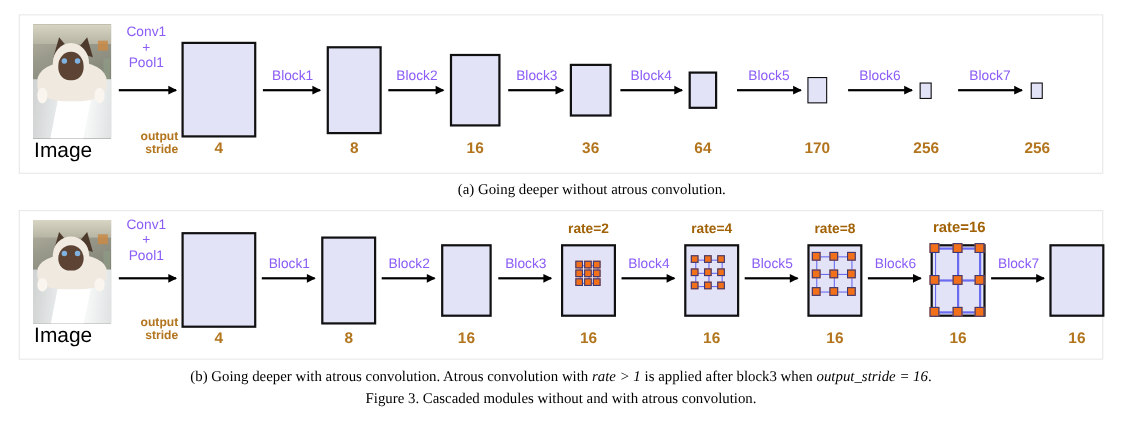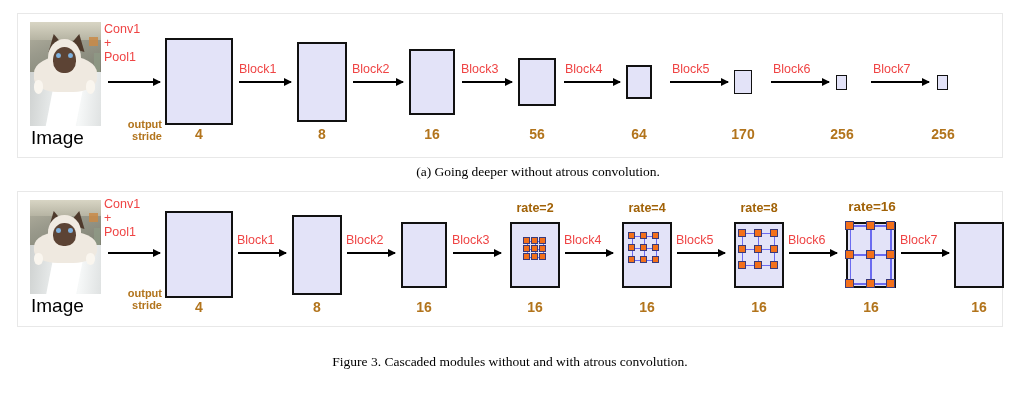--- a/index.html
+++ b/index.html
@@ -101,22 +101,22 @@
   .arrow::after{
     content:"";position:absolute;right:-1px;top:-3.5px;
     width:0;height:0;
     border-top:4.5px solid transparent;
     border-bottom:4.5px solid transparent;
     border-left:8px solid #000;
   }
 
   
   .lbl{
-    position:absolute;font-size:12.5px;color:#ef4444;
-    white-space:nowrap;line-height:1.12;text-align:left;
+    position:absolute;font-size:12.5px;color:#8b5cf6;
+    white-space:nowrap;line-height:1.12;text-align:center;
   }
   .lbl.op{font-size:12.5px;}
   .image-label{
     position:absolute;font-size:19px;color:#000;white-space:nowrap;
     font-family:"Liberation Sans", sans-serif;
   }
   .stride-label{
     position:absolute;font-size:11px;color:#b2741c;
     text-align:right;line-height:1.08;white-space:nowrap;font-weight:bold;
   }
@@ -199,21 +199,21 @@
       <div class="lbl" style="left:334px;top:48px;width:54px;">Block2</div>
       <div class="arrow" style="left:335px;top:67px;width:50px;"></div>
 
       <div class="block" style="left:391px;top:35px;width:46px;height:66px;"></div>
       <div class="os-num" style="left:391px;top:112px;width:46px;">16</div>
 
       <div class="lbl" style="left:443px;top:48px;width:54px;">Block3</div>
       <div class="arrow" style="left:444px;top:67px;width:50px;"></div>
 
       <div class="block" style="left:500px;top:44px;width:38px;height:48px;"></div>
-      <div class="os-num" style="left:500px;top:112px;width:38px;">56</div>
+      <div class="os-num" style="left:500px;top:112px;width:38px;">36</div>
 
       <div class="lbl" style="left:547px;top:48px;width:54px;">Block4</div>
       <div class="arrow" style="left:546px;top:67px;width:56px;"></div>
 
       <div class="block" style="left:608px;top:51px;width:26px;height:34px;"></div>
       <div class="os-num" style="left:603px;top:112px;width:36px;">64</div>
 
       <div class="lbl" style="left:654px;top:48px;width:54px;">Block5</div>
       <div class="arrow" style="left:652px;top:67px;width:58px;"></div>
 
@@ -384,19 +384,22 @@
 
       <div class="lbl" style="left:882px;top:41px;width:52px;">Block7</div>
       <div class="arrow" style="left:883px;top:60px;width:48px;"></div>
 
       <div class="block" style="left:936px;top:30px;width:50px;height:66px;"></div>
       <div class="os-num" style="left:936px;top:107px;width:50px;">16</div>
 
     </div>
   </div>
 
+  <div class="caption" id="cap-b">
+    <span>(b) Going deeper with atrous convolution. Atrous convolution with </span><i>rate &gt; 1</i><span> is applied after block3 when </span><i>output_stride = 16</i><span>.</span>
+  </div>
 
   <div class="caption" id="cap-fig">
     <span>Figure 3.</span>
     <span>Cascaded modules without and with atrous convolution.</span>
   </div>
 
 </div>
 
 </body></html>

